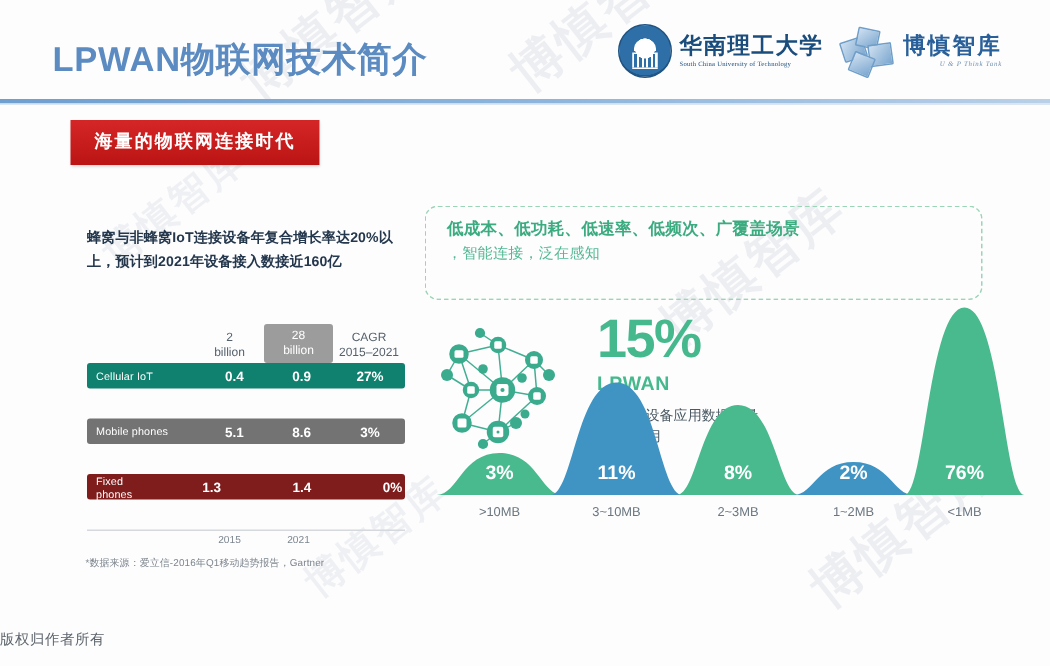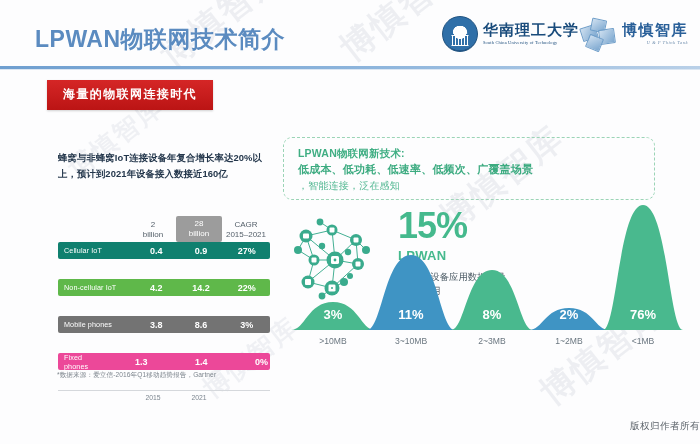--- a/index.html
+++ b/index.html
@@ -43,21 +43,21 @@
   #headerline{
     position:absolute;left:0;top:66px;width:700px;height:3px;
     background:linear-gradient(to right,#6f9fd0,#8fb6dd 55%,#b9d0e8);
   }
   #headerline:after{
     content:"";position:absolute;left:0;top:3px;width:700px;height:1px;
     background:#dbe6f2;
   }
 
   
-  #logos{position:absolute;right:12px;top:10px;height:48px;display:flex;align-items:center;}
+  #logos{position:absolute;right:32px;top:10px;height:48px;display:flex;align-items:center;gap:10px;}
   .logo-group{display:flex;align-items:center;gap:5px;}
   .scut-seal{width:34px;height:34px;border-radius:50%;
      background:radial-gradient(circle at 50% 45%,#ffffff 0 26%,#2f6fa8 27% 70%,#22578a 71% 100%);
      border:1.2px solid #1f5280;position:relative;flex:none;}
   .scut-seal:before{
      content:"";position:absolute;left:50%;top:54%;transform:translateX(-50%);
      width:17px;height:9px;
      background:repeating-linear-gradient(to right,#ffffff 0 1.4px,transparent 1.4px 3.1px);
      border-bottom:1.6px solid #ffffff;border-top:1.4px solid #ffffff;
   }
@@ -138,21 +138,21 @@
   
   #chart{position:absolute;left:283px;top:190px;width:400px;height:160px;}
   #chartsvg{display:block;}
   .bval{font-size:13px;font-weight:700;fill:#ffffff;text-anchor:middle;
         font-family:"Liberation Sans",sans-serif;}
   .bcat{font-size:8.6px;fill:#6b7780;text-anchor:middle;
         font-family:"Liberation Sans",sans-serif;}
 
   
   #footer{
-    position:absolute;left:0;top:420px;width:700px;text-align:right;
+    position:absolute;left:0;top:420px;width:700px;text-align:left;
     font-size:9.6px;color:#5d646b;letter-spacing:.4px;
   }
 </style>
 </head>
 <body>
 
 <div id="slide">
 
   <div class="wm" style="left:150px;top:-8px;">博慎智库</div>
   <div class="wm" style="left:330px;top:-14px;">博慎智库</div>
@@ -208,53 +208,46 @@
       </div>
     </div>
 
     <div id="tbody">
         <div class="trow" style="background: rgb(16, 128, 111);">
           <div class="lbl">Cellular IoT</div>
           <div class="c">0.4</div>
           <div class="c">0.9</div>
           <div class="c cagr">27%</div>
         </div>
-        <div class="trow" style="background: rgb(95, 184, 74);">
-          <div class="lbl">Non-cellular IoT</div>
-          <div class="c">4.2</div>
-          <div class="c">14.2</div>
-          <div class="c cagr">22%</div>
-        </div>
         <div class="trow" style="background: #737373;">
           <div class="lbl">Mobile phones</div>
-          <div class="c">3.8</div>
+          <div class="c">5.1</div>
           <div class="c">8.6</div>
           <div class="c cagr">3%</div>
         </div>
-        <div class="trow" style="background: #ec4899; gap: 44px;">
+        <div class="trow" style="background: #7f1d1d; gap: 44px;">
           <div class="lbl">Fixed phones</div>
           <div class="c">1.3</div>
           <div class="c">1.4</div>
           <div class="c cagr">0%</div>
         </div>
       </div>
 
     <div id="tsep"></div>
     <div class="tfoot">
       <div class="lbl"></div>
       <div class="c">2015</div>
       <div class="c">2021</div>
       <div class="c cagr"></div>
     </div>
   </div>
 
   <div id="note">*数据来源：爱立信-2016年Q1移动趋势报告，Gartner</div>
 
   <div id="callout">
-    <div class="co-l1">LPWAN物联网新技术:</div>
     <div class="co-l2">低成本、低功耗、低速率、低频次、广覆盖场景</div>
     <div class="co-l3">，智能连接，泛在感知</div>
   </div>
 
   <div id="iot">
     <svg width="86" height="88" viewBox="0 0 86 88">
       <g stroke="#3aab8d" stroke-width="1" fill="none" opacity=".95">
         <line x1="14" y1="20" x2="40" y2="14"></line>
           <line x1="40" y1="14" x2="64" y2="24"></line>
         <line x1="14" y1="20" x2="22" y2="44"></line>

